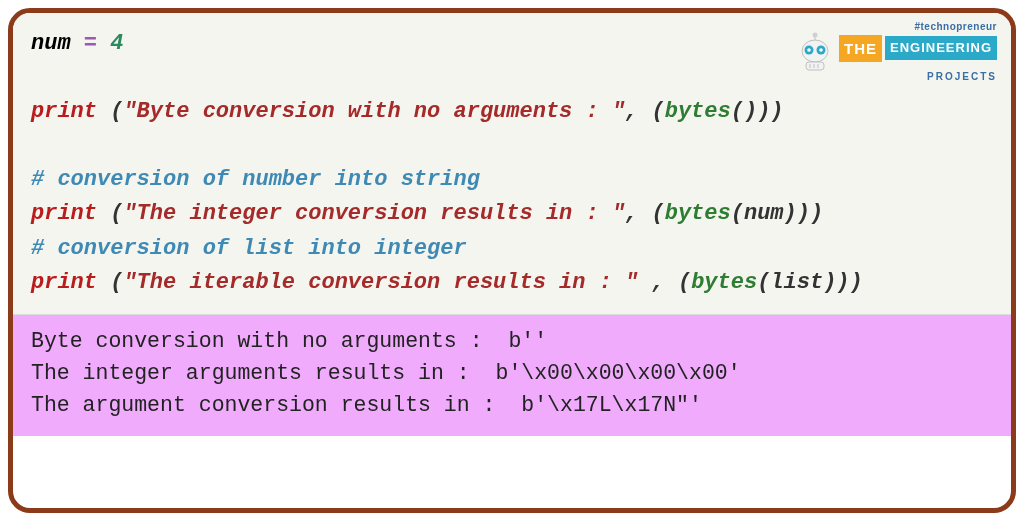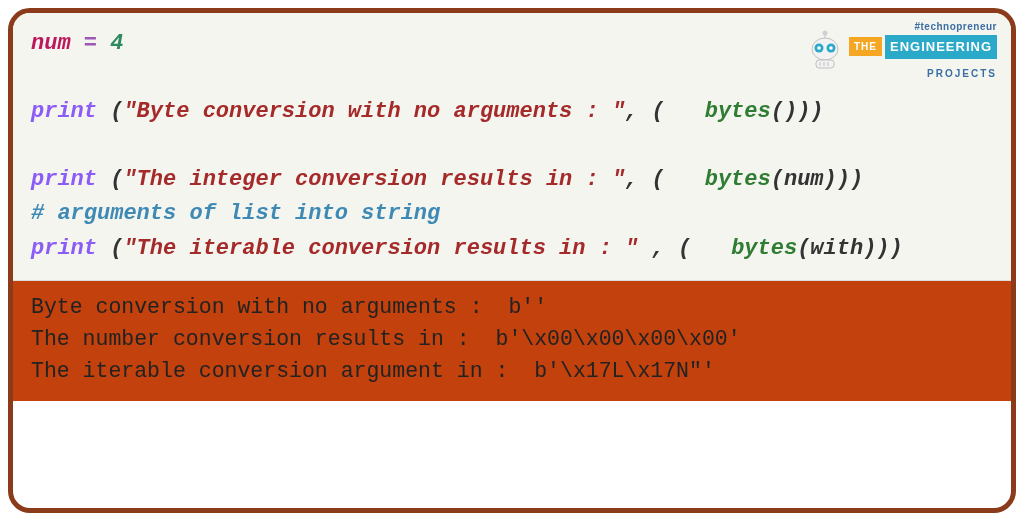--- a/index.html
+++ b/index.html
@@ -28,43 +28,43 @@
       background: #f5f5f0;
       padding: 14px 18px;
       font-size: 22px;
       font-weight: bold;
       font-style: italic;
       line-height: 1.55;
       border-bottom: 1px solid #ddd;
       position: relative;
     }
     .output-area {
-      background: #c2410c;
+      background: #f0abfc;
       padding: 10px 18px 14px 18px;
       font-size: 21.5px;
       font-family: 'Courier New', monospace;
       font-weight: normal;
       line-height: 1.5;
       color: #222;
     }
     .code-line {
       white-space: pre;
     }
     .blank-line {
       height: 1.55em;
     }
     
-    .c-var { color: #be185d; }
+    .c-var { color: #000000; }
     .c-op { color: #9b59b6; font-weight: bold; }
     .c-num { color: #2c8a5e; }
     .c-punc { color: #333333; }
-    .c-keyword { color: #8b5cf6; font-weight: bold; }
+    .c-keyword { color: #b91c1c; font-weight: bold; }
     .c-comment { color: #3f8ab5; font-style: italic; }
     .c-string { color: #a52a2a; }
-    .c-builtin { color: #2e7d32; margin-left: 40px; }
+    .c-builtin { color: #2e7d32; }
     
     
     .logo-container {
       position: absolute;
       top: 6px;
       right: 14px;
       display: flex;
       align-items: center;
       gap: 6px;
       font-style: normal;
@@ -87,21 +87,21 @@
       font-weight: bold;
     }
     .logo-main {
       display: flex;
       gap: 3px;
       align-items: center;
     }
     .logo-the {
       background: #f5a623;
       color: #ffffff;
-      font-size: 10px;
+      font-size: 15px;
       padding: 2px 5px;
       letter-spacing: 1px;
     }
     .logo-engineering {
       background: #2aa9c9;
       color: #ffffff;
       font-size: 13px;
       padding: 2px 5px;
       letter-spacing: 1px;
     }
@@ -147,28 +147,29 @@
     <div class="code-line"><span class="c-var">num</span><span class="c-op"> = </span><span class="c-num">4</span></div>
 
 
     <div class="blank-line"></div>
 
 
     <div class="code-line"><span class="c-keyword">print</span><span class="c-punc"> (</span><span class="c-string">"Byte conversion with no arguments : "</span><span class="c-punc">, (</span><span class="c-builtin">bytes</span><span class="c-punc">()</span><span class="c-punc">))</span></div>
 
     <div class="blank-line"></div>
 
+    <div class="code-line"><span class="c-comment"># conversion of number into string</span></div>
 
     <div class="code-line"><span class="c-keyword">print</span><span class="c-punc"> (</span><span class="c-string">"The integer conversion results in : "</span><span class="c-punc">, (</span><span class="c-builtin">bytes</span><span class="c-punc">(num)</span><span class="c-punc">))</span></div>
 
-    <div class="code-line"><span class="c-comment"># arguments of list into string</span></div>
+    <div class="code-line"><span class="c-comment"># conversion of list into integer</span></div>
 
-    <div class="code-line"><span class="c-keyword">print</span><span class="c-punc"> (</span><span class="c-string">"The iterable conversion results in : "</span><span class="c-punc"> , (</span><span class="c-builtin">bytes</span><span class="c-punc">(with)</span><span class="c-punc">))</span></div>
+    <div class="code-line"><span class="c-keyword">print</span><span class="c-punc"> (</span><span class="c-string">"The iterable conversion results in : "</span><span class="c-punc"> , (</span><span class="c-builtin">bytes</span><span class="c-punc">(list)</span><span class="c-punc">))</span></div>
 
   </div>
 
   <div class="output-area">
     <div class="code-line">Byte conversion with no arguments :  b''</div>
-    <div class="code-line">The number conversion results in :  b'\x00\x00\x00\x00'</div>
-    <div class="code-line">The iterable conversion argument in :  b'\x17L\x17N"'</div>
+    <div class="code-line">The integer arguments results in :  b'\x00\x00\x00\x00'</div>
+    <div class="code-line">The argument conversion results in :  b'\x17L\x17N"'</div>
   </div>
 
 </div>
 
 </body></html>

